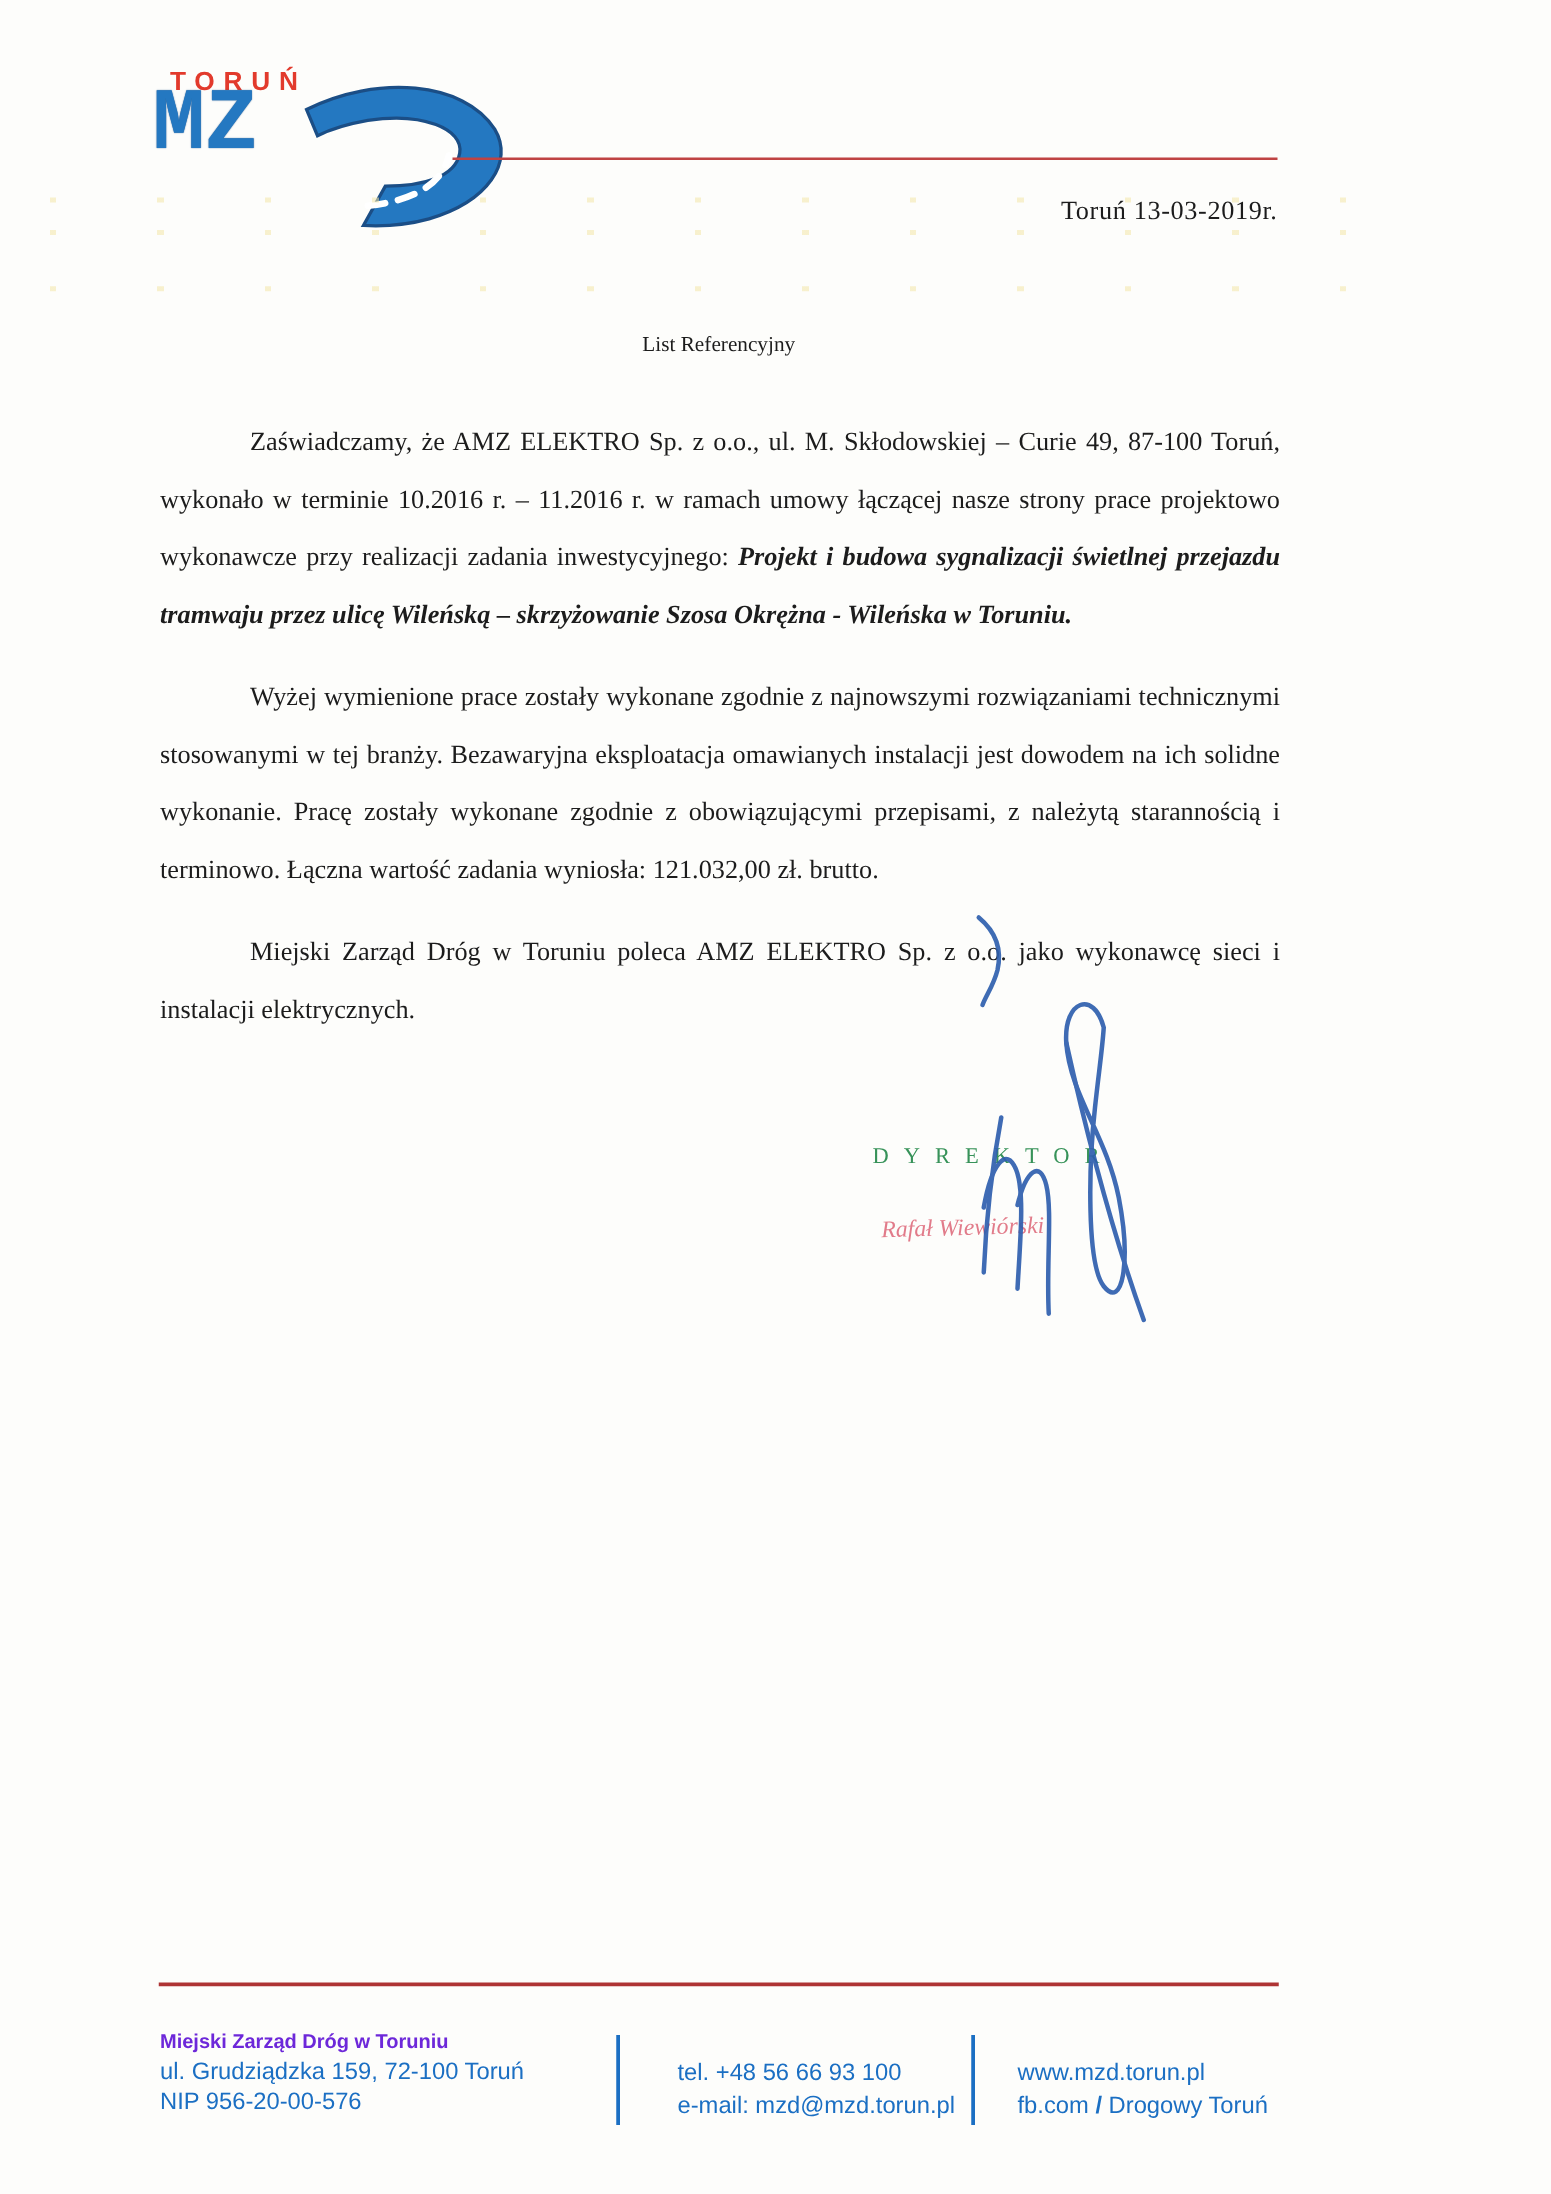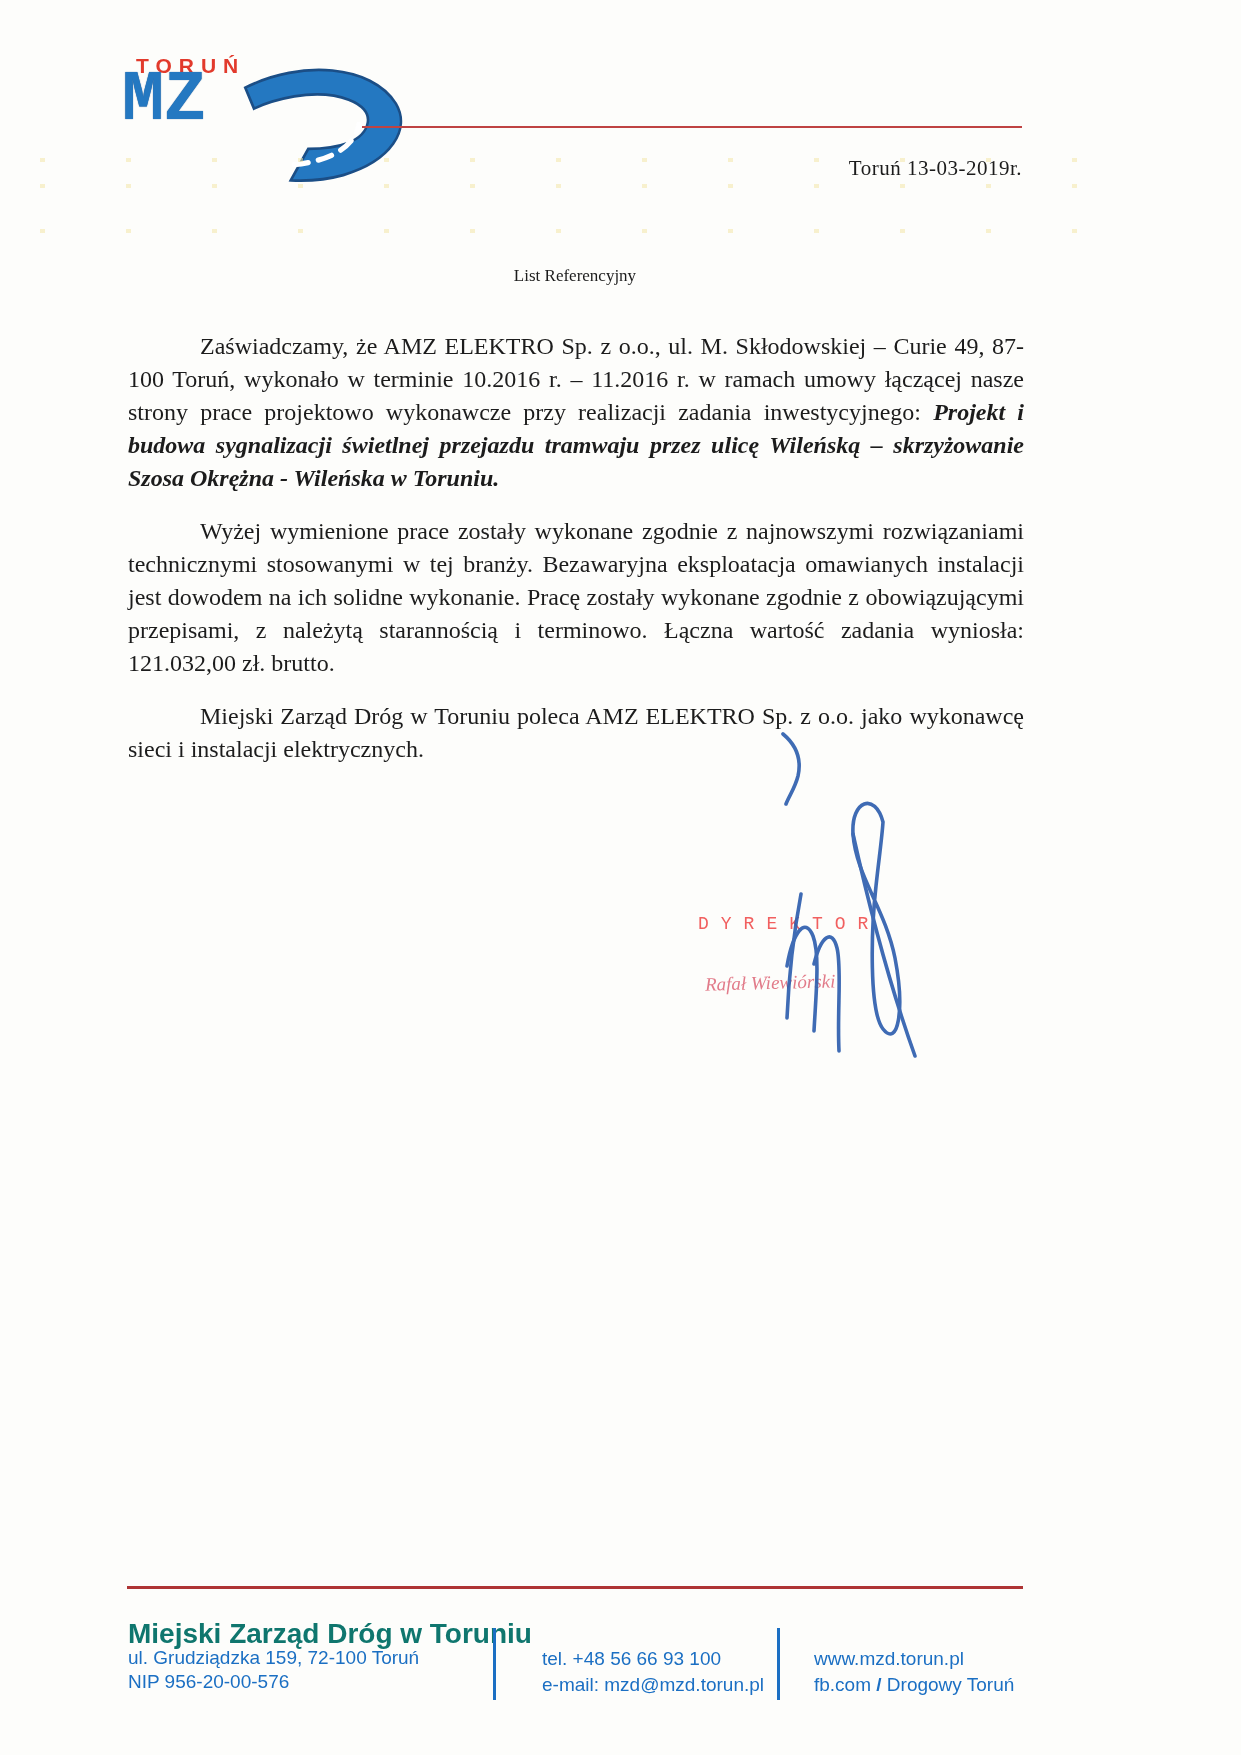--- a/index.html
+++ b/index.html
@@ -39,49 +39,49 @@
     left:128px;top:156px;width:894px;text-align:right;
     font-size:21px;letter-spacing:.5px;
   }
 
   .doc-title{
     left:128px;top:266px;width:894px;text-align:center;
     font-size:17px;
   }
 
   
-  .body-text{left:128px;top:330px;width:896px;font-size:24px;line-height:33px;}
+  .body-text{left:128px;top:330px;width:896px;font-size:21px;line-height:46px;}
   .body-text p{margin:0 0 20px 0;text-align:justify;}
   .body-text p.indent{text-indent:72px;}
   .emphasis{font-weight:bold;font-style:italic;}
   .no-indent{text-indent:0;}
 
   
   .stamp-title{
     left:698px;top:914px;
-    font-family:Liberation Mono, monospace;font-size:18px;
-    letter-spacing:12px;color:#ef4444;opacity:.85;
+    font-family:Liberation Serif, serif;font-size:18px;
+    letter-spacing:12px;color:#15803d;opacity:.85;
   }
   .stamp-name{
     left:705px;top:972px;
     font-family:"Liberation Serif",serif;font-style:italic;font-size:19px;
     color:#df6e7e;opacity:.9;transform:rotate(-1.5deg);
   }
   .signature-svg{left:725px;top:726px;}
 
   
   .footer-rule{
     left:127px;top:1586px;width:896px;height:0;
     border-top:3px solid #ae3434;
   }
   .footer{
     font-family:"Liberation Sans",sans-serif;color:#1b6fc3;font-size:19px;
   }
   .f-col1{left:128px;top:1622px;line-height:24px;}
-  .f-col1 .org{font-weight:bold;color:#0f766e;font-size:28px;}
+  .f-col1 .org{font-weight:bold;color:#6d28d9;font-size:16px;}
   .f-col2{left:542px;top:1646px;line-height:26px;}
   .f-col3{left:814px;top:1646px;line-height:26px;}
   .f-divider{width:0;height:72px;border-left:3px solid #1b6fc3;top:1628px;}
   .f-div1{left:493px;}
   .f-div2{left:777px;}
   .slash-bold{font-weight:bold;}
 </style>
 </head>
 <body>
 

